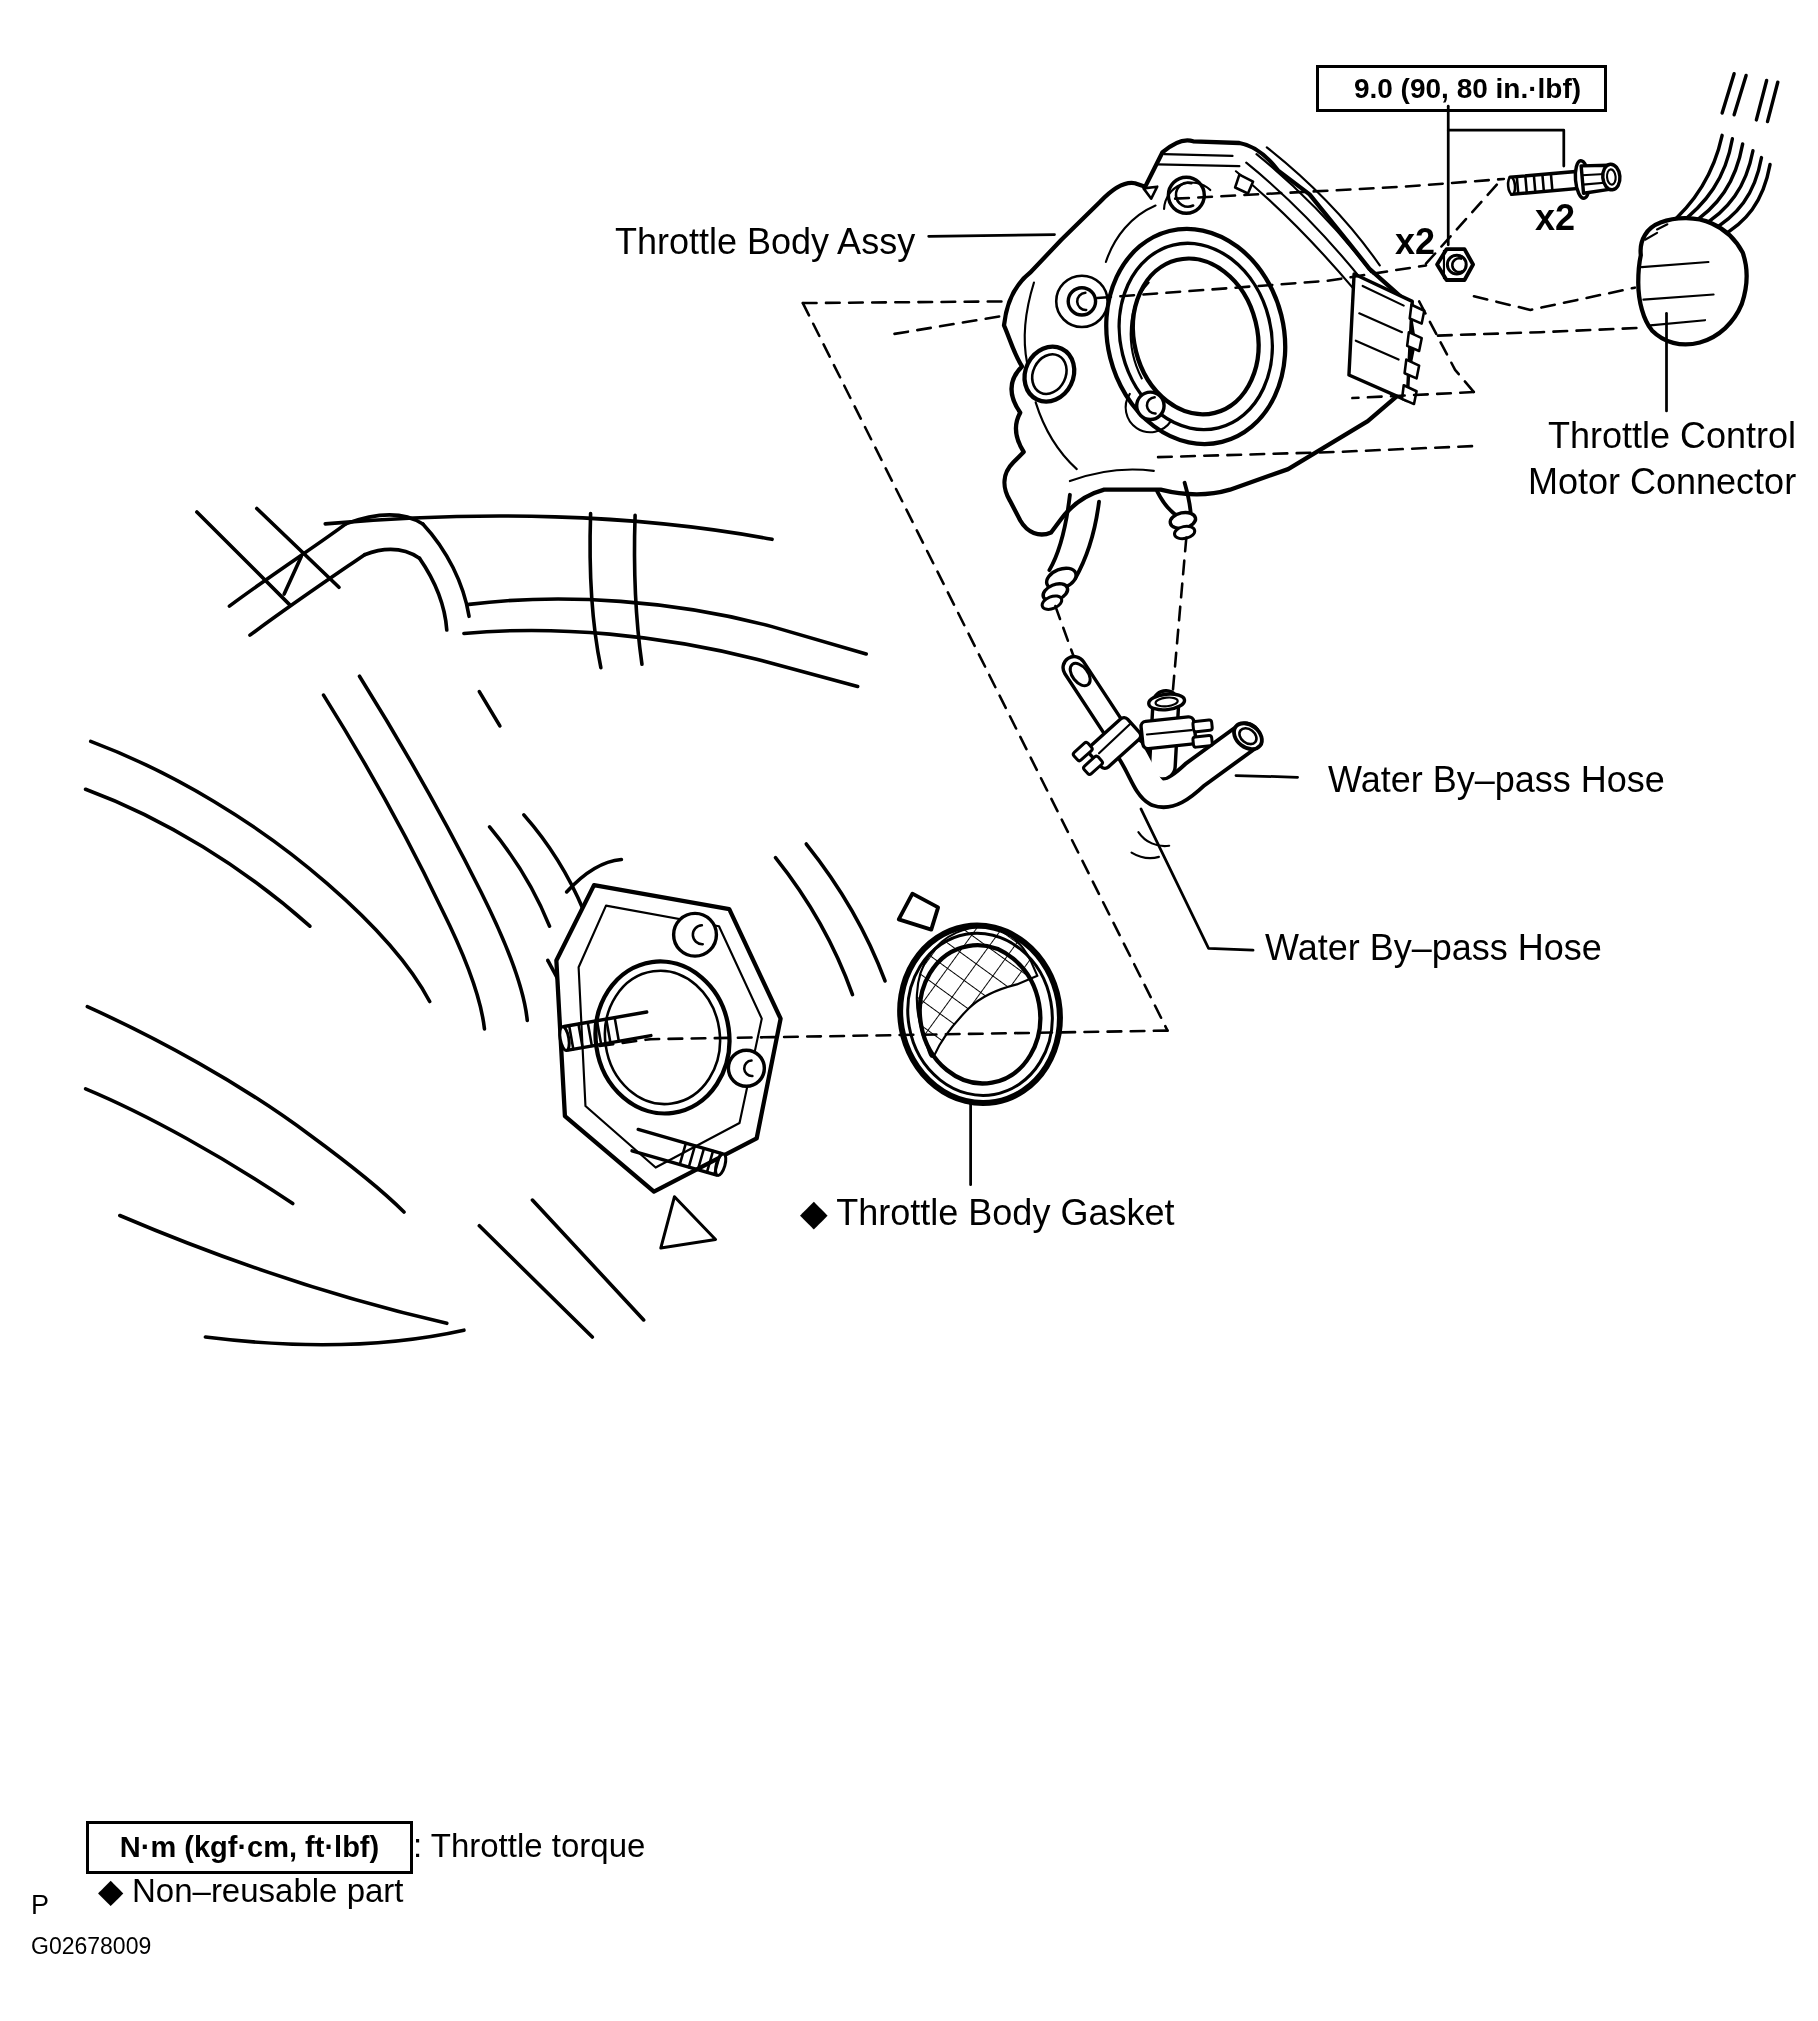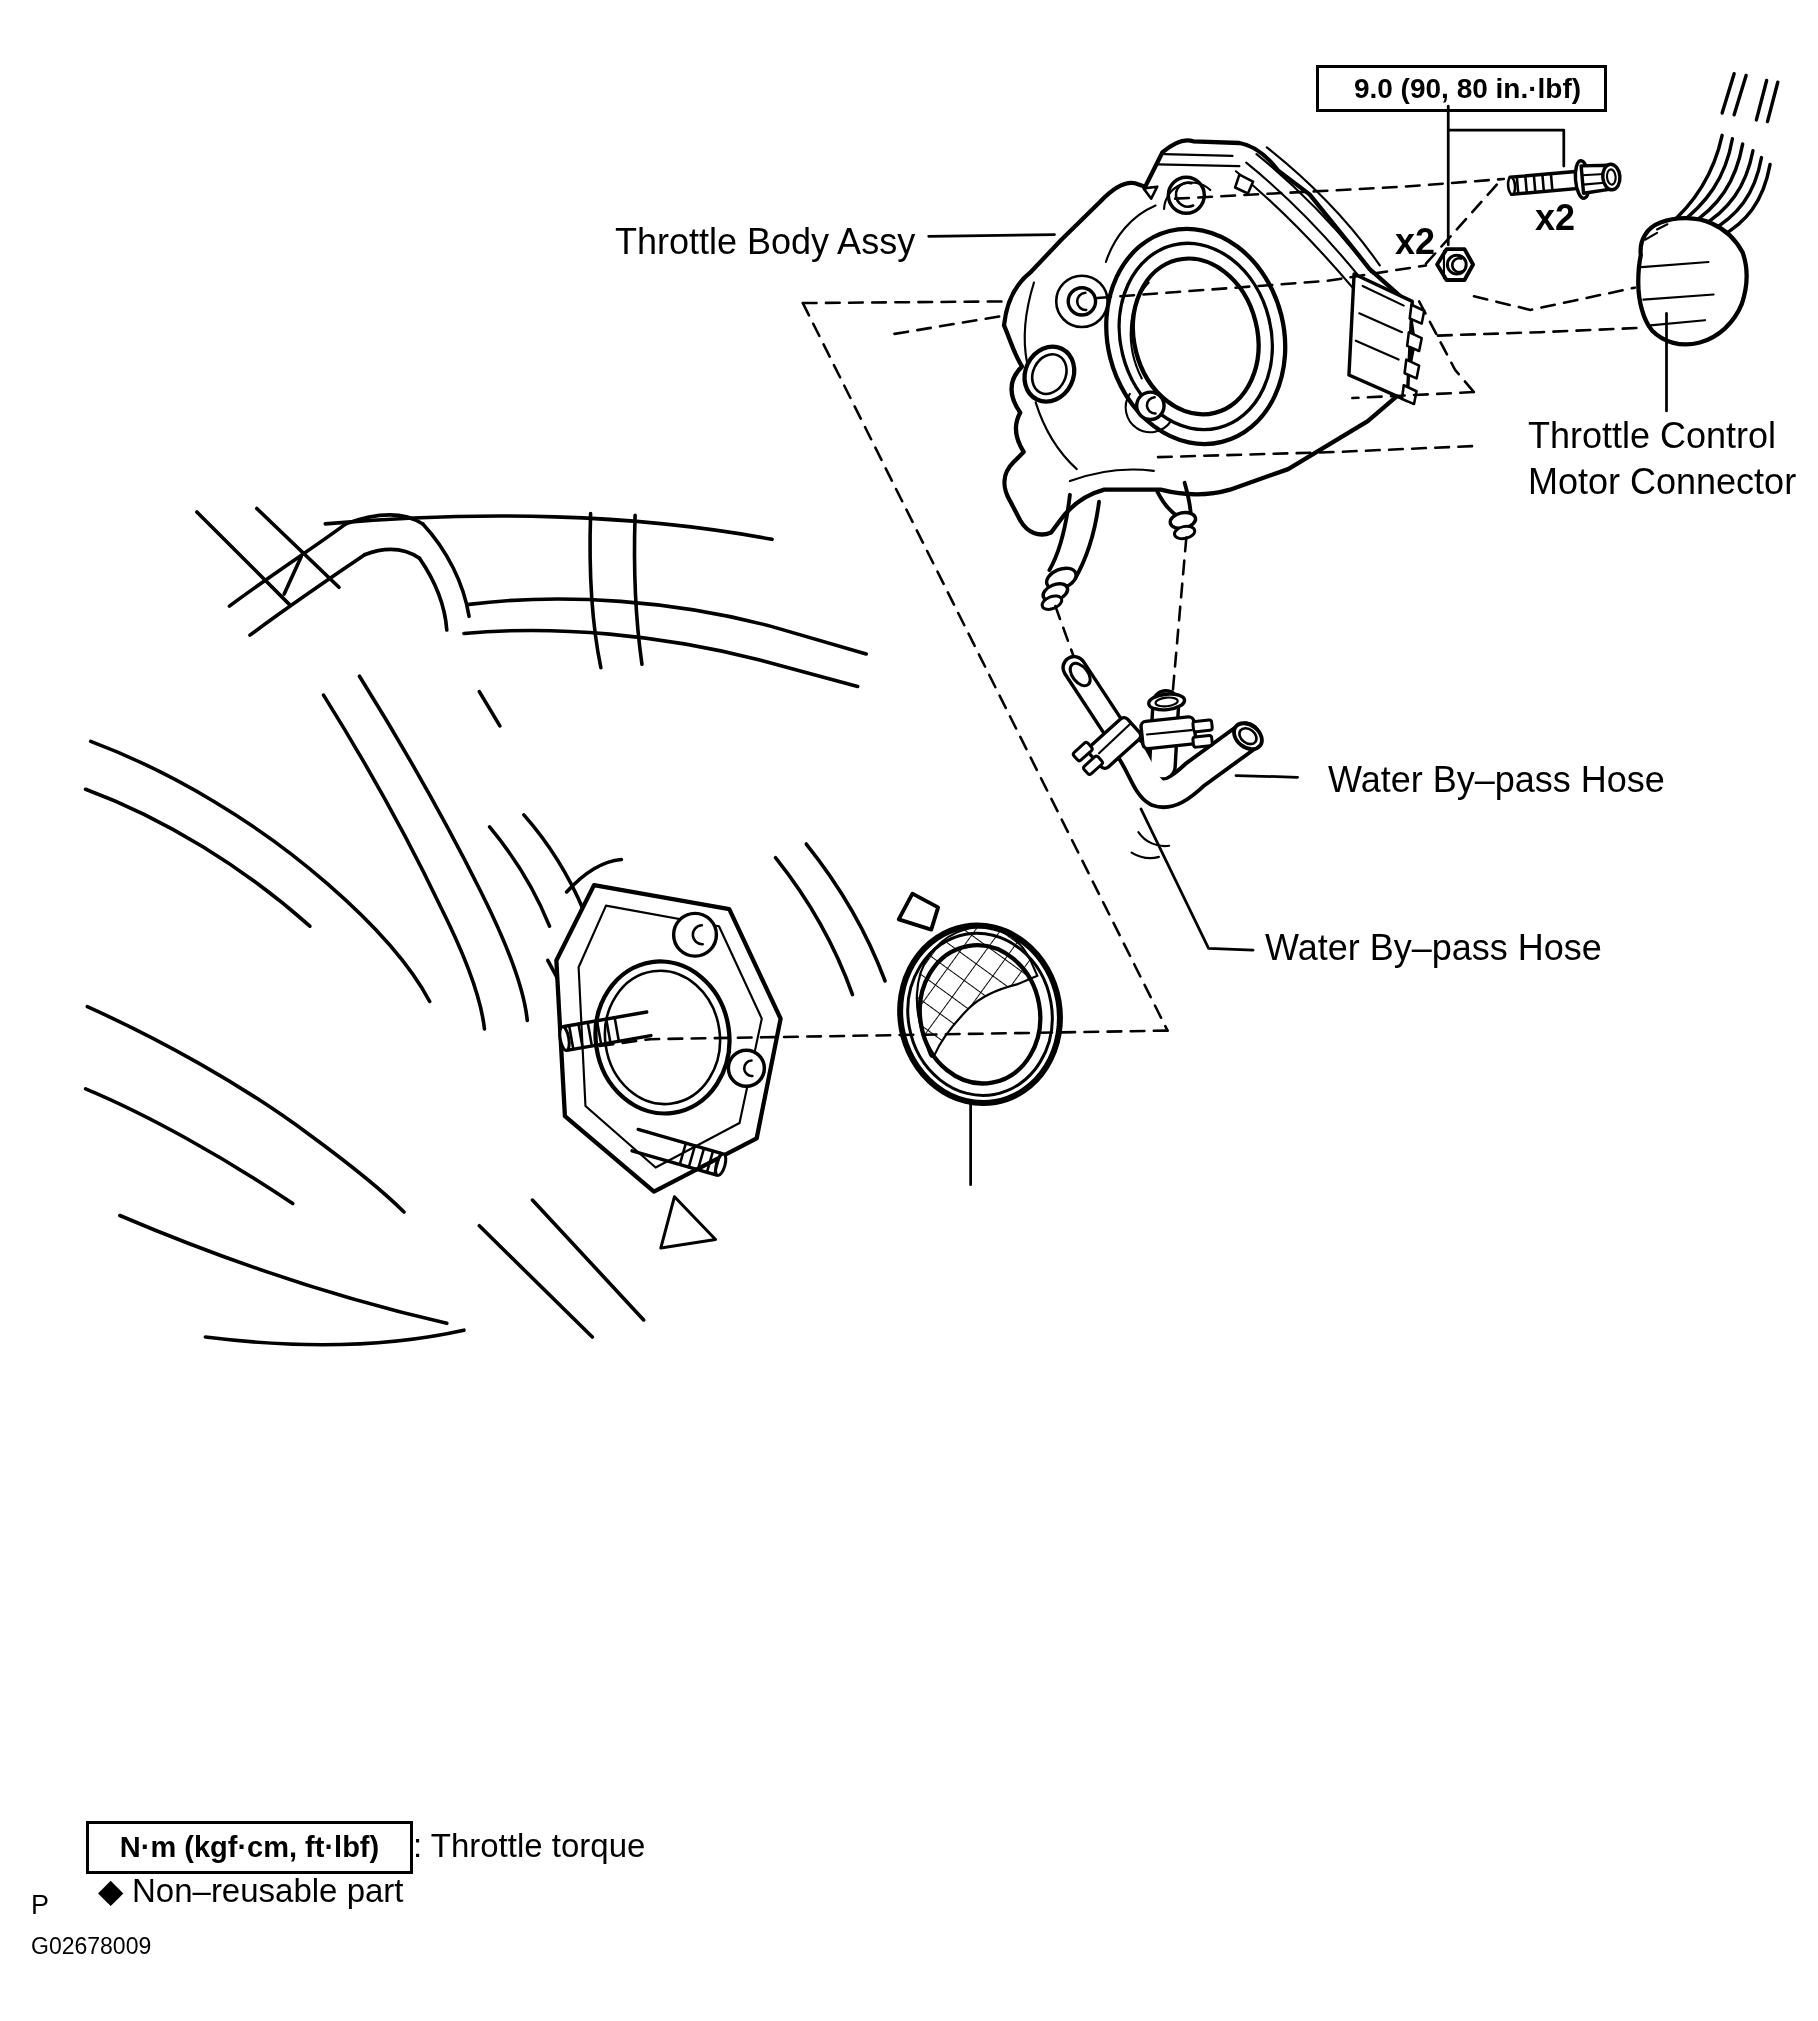--- a/index.html
+++ b/index.html
@@ -1,19 +1,19 @@
 <!DOCTYPE html>
 <html style="font-size:13.7px"><head>
 <meta charset="utf-8">
 <style>
   html,body{margin:0;padding:0;background:#fff;}
   #page{position:relative;width:1818px;height:2021px;background:#ffffff;
         font-family:"Liberation Sans","DejaVu Sans",sans-serif;color:#000;overflow:hidden;}
   #art{position:absolute;left:0;top:0;width:1818px;height:2021px;}
-  .lbl{position:absolute;font-size:36px;line-height:46px;color:#000;}
+  .lbl{position:absolute;font-size:36px;line-height:46px;color:#000;text-align:right;}
   .qty{position:absolute;font-size:36px;font-weight:600;color:#000;}
   .torque-box{position:absolute;left:1316px;top:65px;width:273px;height:41px;
         border:3px solid #000;display:flex;align-items:center;justify-content:center;
         font-size:28px;font-weight:700;white-space:nowrap;padding-left:12px;}
   .legend-box{position:absolute;left:86px;top:1821px;width:321px;height:47px;
         border:3px solid #000;display:flex;align-items:center;justify-content:center;
         font-size:29px;font-weight:700;white-space:nowrap;}
   .legend-desc{position:absolute;left:413px;top:1827px;font-size:33px;}
   .legend-nr{position:absolute;left:98px;top:1871px;font-size:33px;}
   .marker{display:inline-block;margin-right:8.6px;}
@@ -279,20 +279,23 @@
     <div>Throttle Control</div>
     <div>Motor Connector</div>
   </div>
 
   <div class="lbl" style="left:1328px;top:757px;">Water By–pass Hose</div>
 
   <div class="lbl" style="left:1265px;top:925px;">
     <div>Water By–pass Hose</div>
   </div>
 
+  <div class="lbl" style="left:800px;top:1190px;">
+    <span class="marker">◆</span><span>Throttle Body Gasket</span>
+  </div>
 
   <div class="legend-box">N·m (kgf·cm, ft·lbf)</div>
 
   <div class="legend-desc">: Throttle torque</div>
 
   <div class="legend-nr">
     <span class="marker">◆</span><span>Non–reusable part</span>
   </div>
 
   <div class="page-p">P</div>

